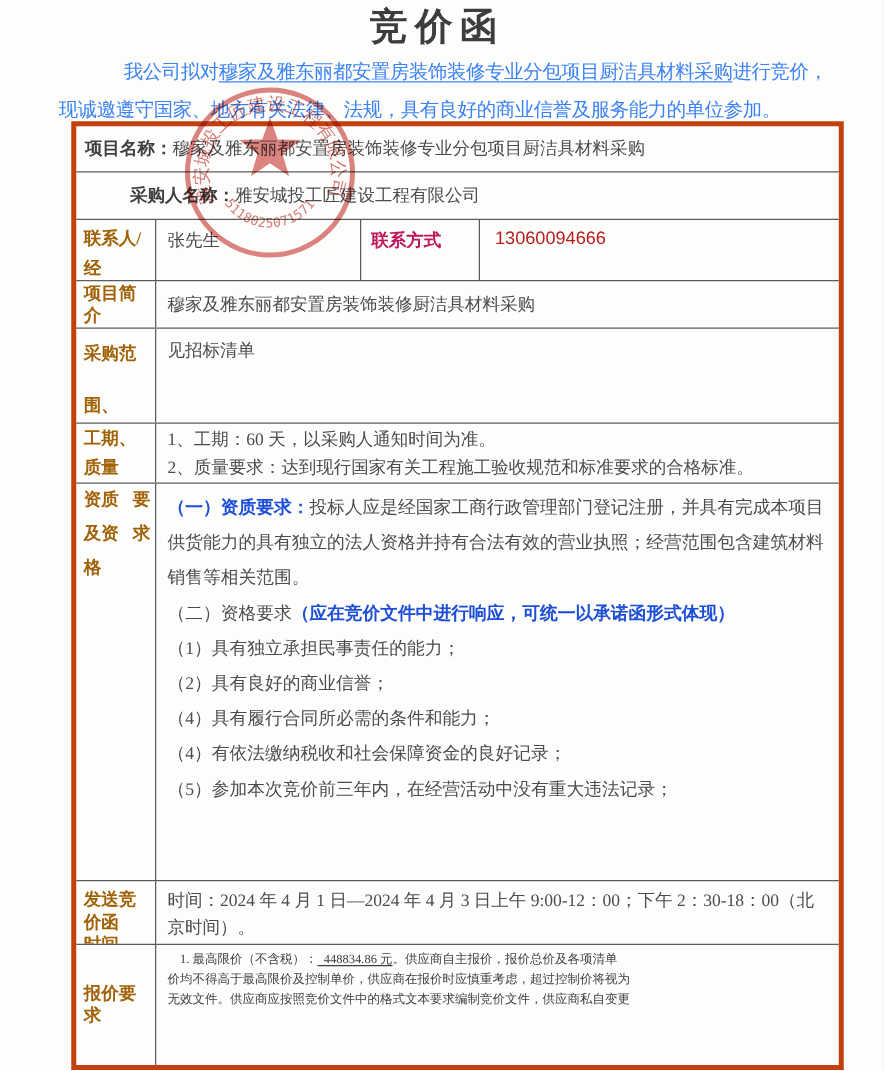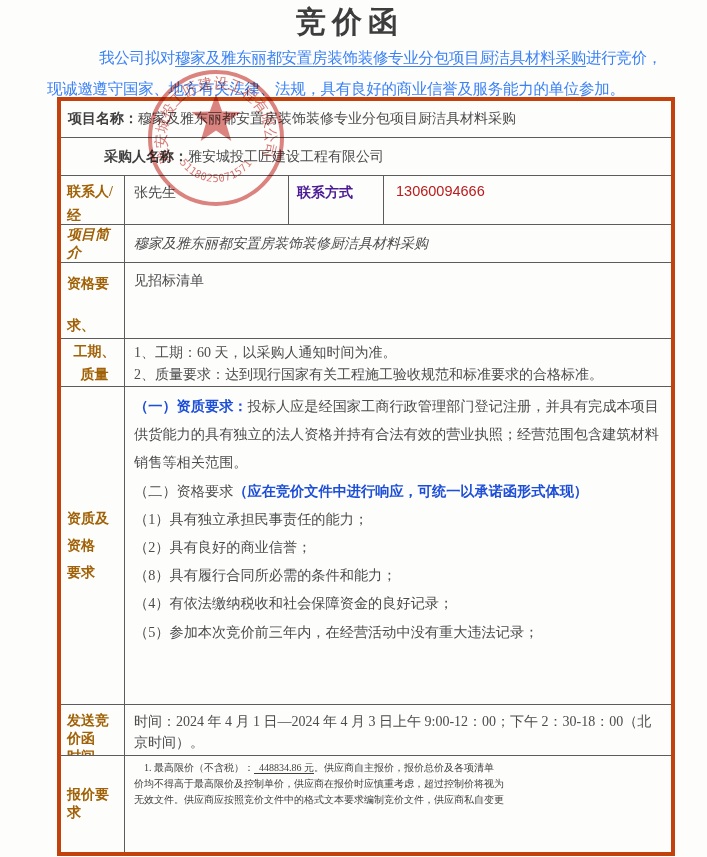--- a/index.html
+++ b/index.html
@@ -40,31 +40,31 @@
   .fullcell{flex:1 1 auto;font-size:14px;padding:0 6px 0 7px;display:flex;align-items:center;color:#4c4c4c;}
   .fullcell b{color:#3f3f3f;}
   .line{white-space:pre-wrap;}
   .tc{text-align:left;}
   
   #row-name{height:37px;}
   #row-purchaser{height:38px;padding-left:36px;}
   #row-contact{height:49px;}
   #row-contact .lab{line-height:24px;padding-top:4px;}
   .c-person{flex:0 0 164px;border-right:1px solid #5c5c5c;font-size:14px;padding:8px 4px 0 9px;}
-  .c-mlabel{flex:0 0 95px;border-right:1px solid #5c5c5c;font-weight:bold;color:#4c1d95;font-size:14px;padding:8px 2px 0 8px;}
+  .c-mlabel{flex:0 0 95px;border-right:1px solid #5c5c5c;font-weight:bold;color:#be185d;font-size:14px;padding:8px 2px 0 8px;}
   .c-mvalue{flex:1 1 auto;font-size:14.5px;padding:7px 4px 0 12px;font-family:"Liberation Sans","DejaVu Sans",sans-serif;color:#b91c1c;}
-  #row-brief{height:38px;font-style:italic;}
+  #row-brief{height:38px;}
   #row-scope{height:76px;}
   #row-scope .lab{line-height:42px;padding-top:0;}
   #row-scope .val{padding-top:9px;}
   #row-duration{height:48px;}
-  #row-duration .lab{line-height:23px;padding-top:1px;text-align:center;}
+  #row-duration .lab{line-height:23px;padding-top:1px;}
   #row-duration .val{padding-top:3px;line-height:22px;}
   #row-qual{height:318px;}
-  #row-qual .lab{display:flex;flex-direction:column;justify-content:center;line-height:27px;padding-top:0;}
+  #row-qual .lab{display:flex;flex-direction:row;justify-content:center;line-height:27px;padding-top:0;}
   #row-qual .val{padding-top:5px;line-height:28.2px;font-size:14.2px;}
   #row-qual .val b{color:#1d4ed8;text-align:center;}
   #row-send{height:51px;}
   #row-send .lab{line-height:18px;padding-top:7px;}
   #row-send .val{padding-top:6px;line-height:21px;}
   #row-quote{height:96px;border-bottom:none;}
   #row-quote .lab{display:flex;align-items:center;padding-top:0;}
   #row-quote .val{padding-top:4px;line-height:16.2px;font-size:10px;color:#3f3f3f;}
   #row-quote .u{text-decoration:underline;text-underline-offset:2px;}
   
@@ -106,21 +106,21 @@
       <div class="cell c-mvalue">13060094666</div>
     </div>
 
     <div class="trow" id="row-brief">
       <div class="cell lab vcenter" style="padding-top:0">项目简介</div>
       <div class="cell val vcenter">穆家及雅东丽都安置房装饰装修厨洁具材料采购</div>
     </div>
 
     <div class="trow" id="row-scope">
       <div class="cell lab">
-        <div class="line">资格要求、</div>
+        <div class="line">采购范围、</div>
 
       </div>
       <div class="cell val">见招标清单</div>
     </div>
 
     <div class="trow" id="row-duration">
       <div class="cell lab">
         <div class="line">工期、质量</div>
 
       </div>
@@ -135,21 +135,21 @@
         <div class="line">资质及资格</div>
         <div class="line tc">要求</div>
       </div>
       <div class="cell val">
         <div class="line"><b>（一）资质要求：</b><span>投标人应是经国家工商行政管理部门登记注册，并具有完成本项目</span><b></b></div>
         <div class="line"><b></b><span>供货能力的具有独立的法人资格并持有合法有效的营业执照；经营范围包含建筑材料</span><b></b></div>
         <div class="line"><b></b><span>销售等相关范围。</span><b></b></div>
         <div class="line"><b></b><span>（二）资格要求</span><b>（应在竞价文件中进行响应，可统一以承诺函形式体现）</b></div>
         <div class="line"><b></b><span>（1）具有独立承担民事责任的能力；</span><b></b></div>
         <div class="line"><b></b><span>（2）具有良好的商业信誉；</span><b></b></div>
-        <div class="line"><b></b><span>（8）具有履行合同所必需的条件和能力；</span><b></b></div>
+        <div class="line"><b></b><span>（4）具有履行合同所必需的条件和能力；</span><b></b></div>
         <div class="line"><b></b><span>（4）有依法缴纳税收和社会保障资金的良好记录；</span><b></b></div>
         <div class="line"><b></b><span>（5）参加本次竞价前三年内，在经营活动中没有重大违法记录；</span><b></b></div>
         <div class="line"><b></b><b></b></div>
 
       </div>
     </div>
 
     <div class="trow" id="row-send">
       <div class="cell lab">
         <div class="line">发送竞价函</div>

